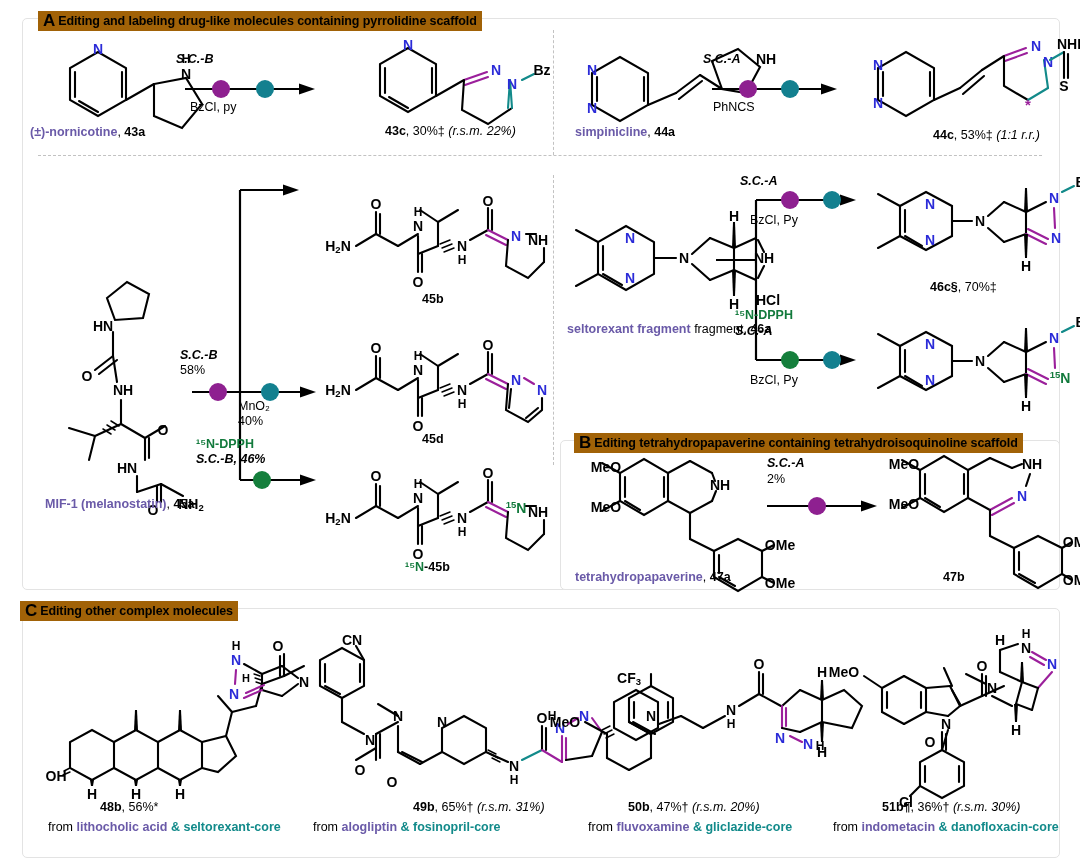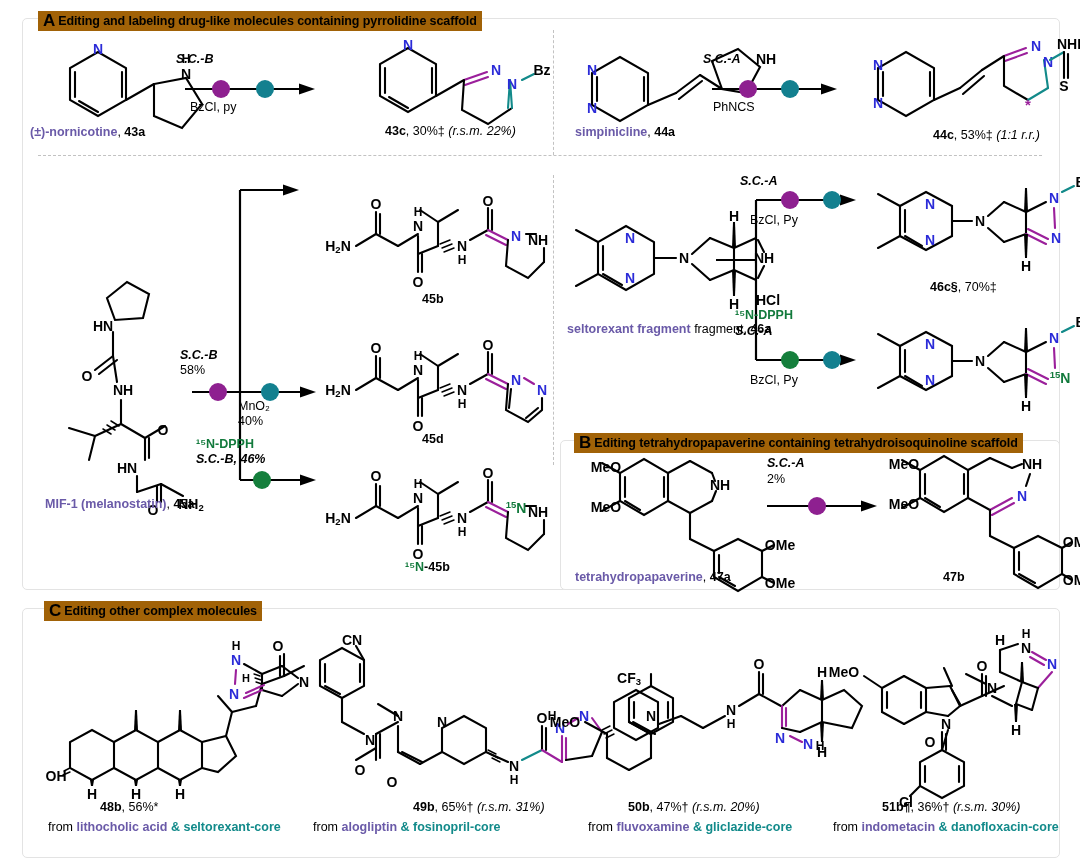--- a/index.html
+++ b/index.html
@@ -512,21 +512,21 @@
   <text class="at" x="198" y="92">OMe</text>
   <text class="at" x="198" y="130">OMe</text>
   <path class="bd" d="M182 98 L192 92"></path>
   <path class="bd" d="M182 124 L192 130"></path>
 </svg>
 <div class="lbl bold" style="left:943px;top:570px;">
   <span>47b</span>
 </div>
 
 <div class="panel" style="left:22px;top:608px;width:1036px;height:248px;"></div>
-<div class="panel-title" style="left:44px;top:601px;">
+<div class="panel-title" style="left:20px;top:601px;">
   <span class="panel-letter">C</span><span>Editing other complex molecules</span>
 </div>
 
 <svg style="left:40px;top:618px;" width="265" height="180" viewBox="0 0 265 180">
 
   <path class="bd" d="M30 150 L30 124 L52 112 L74 124 L74 150 L52 162 Z"></path>
   <path class="bd" d="M74 124 L96 112 L118 124 L118 150 L96 162 L74 150"></path>
   <path class="bd" d="M118 124 L140 112 L162 124 L162 150 L140 162 L118 150"></path>
   <path class="bd" d="M162 124 L186 118 L196 138 L178 154 L162 150"></path>
   <text class="at" x="16" y="158">OH</text>

